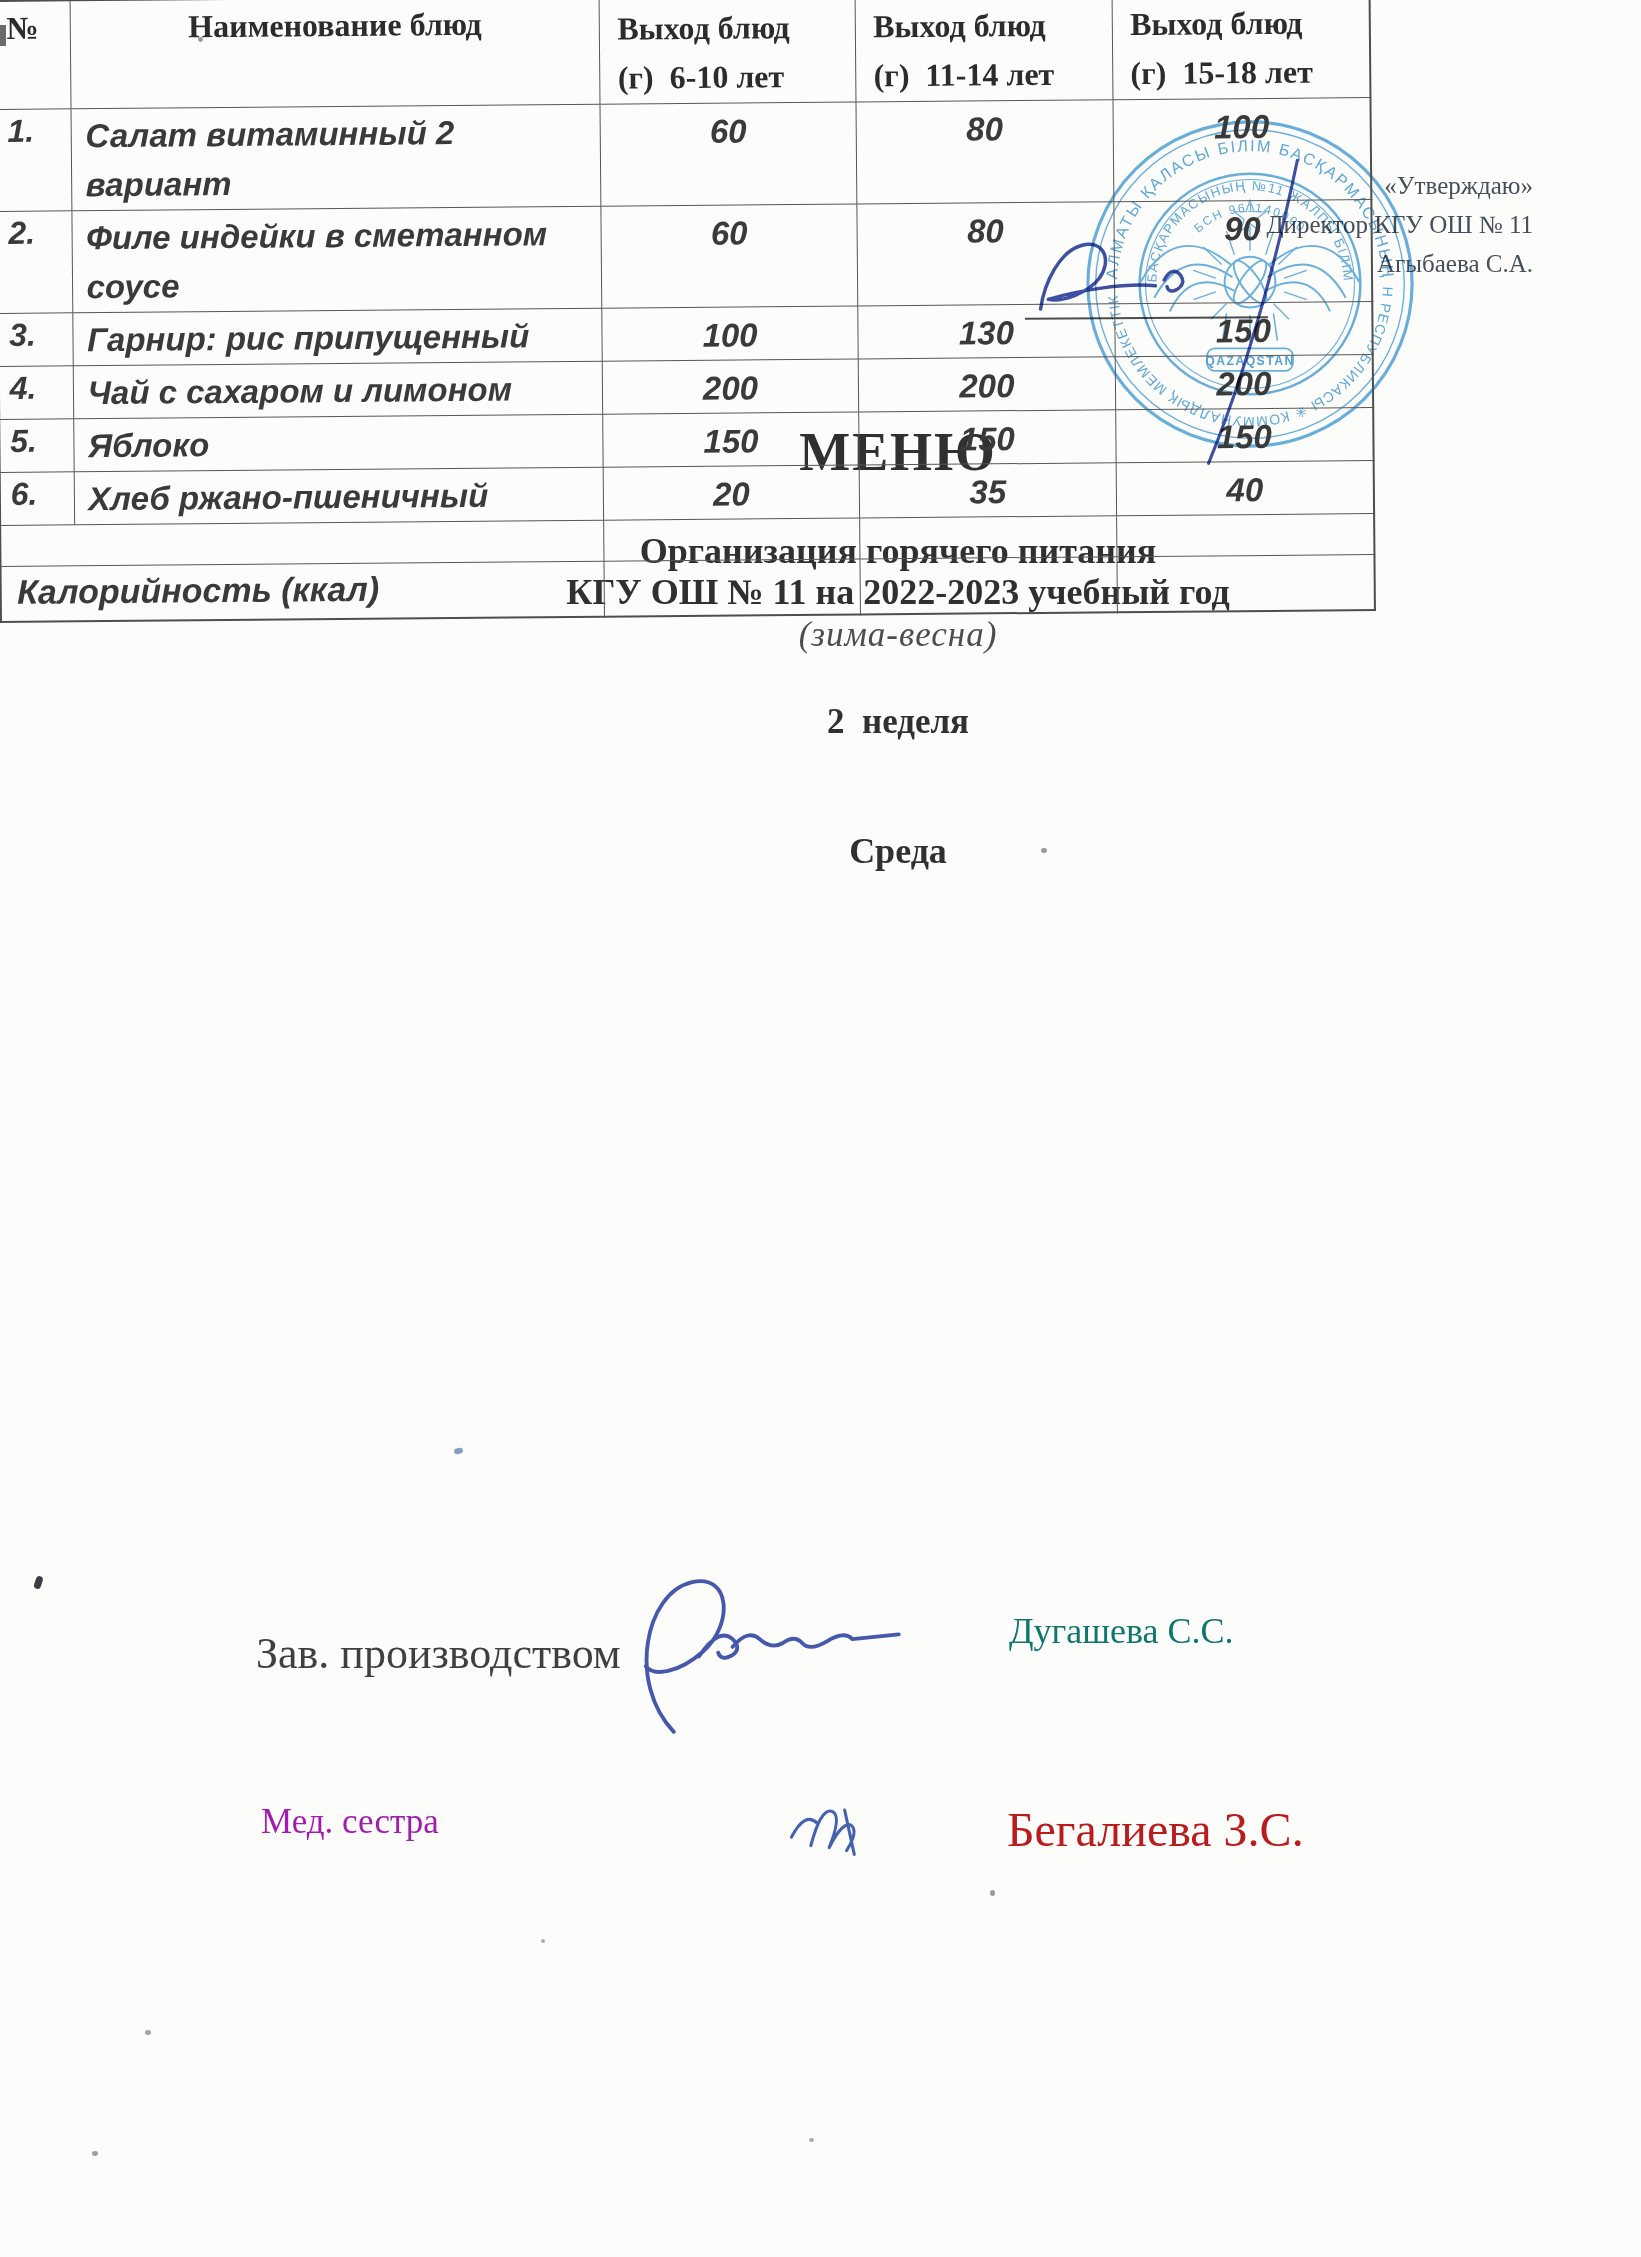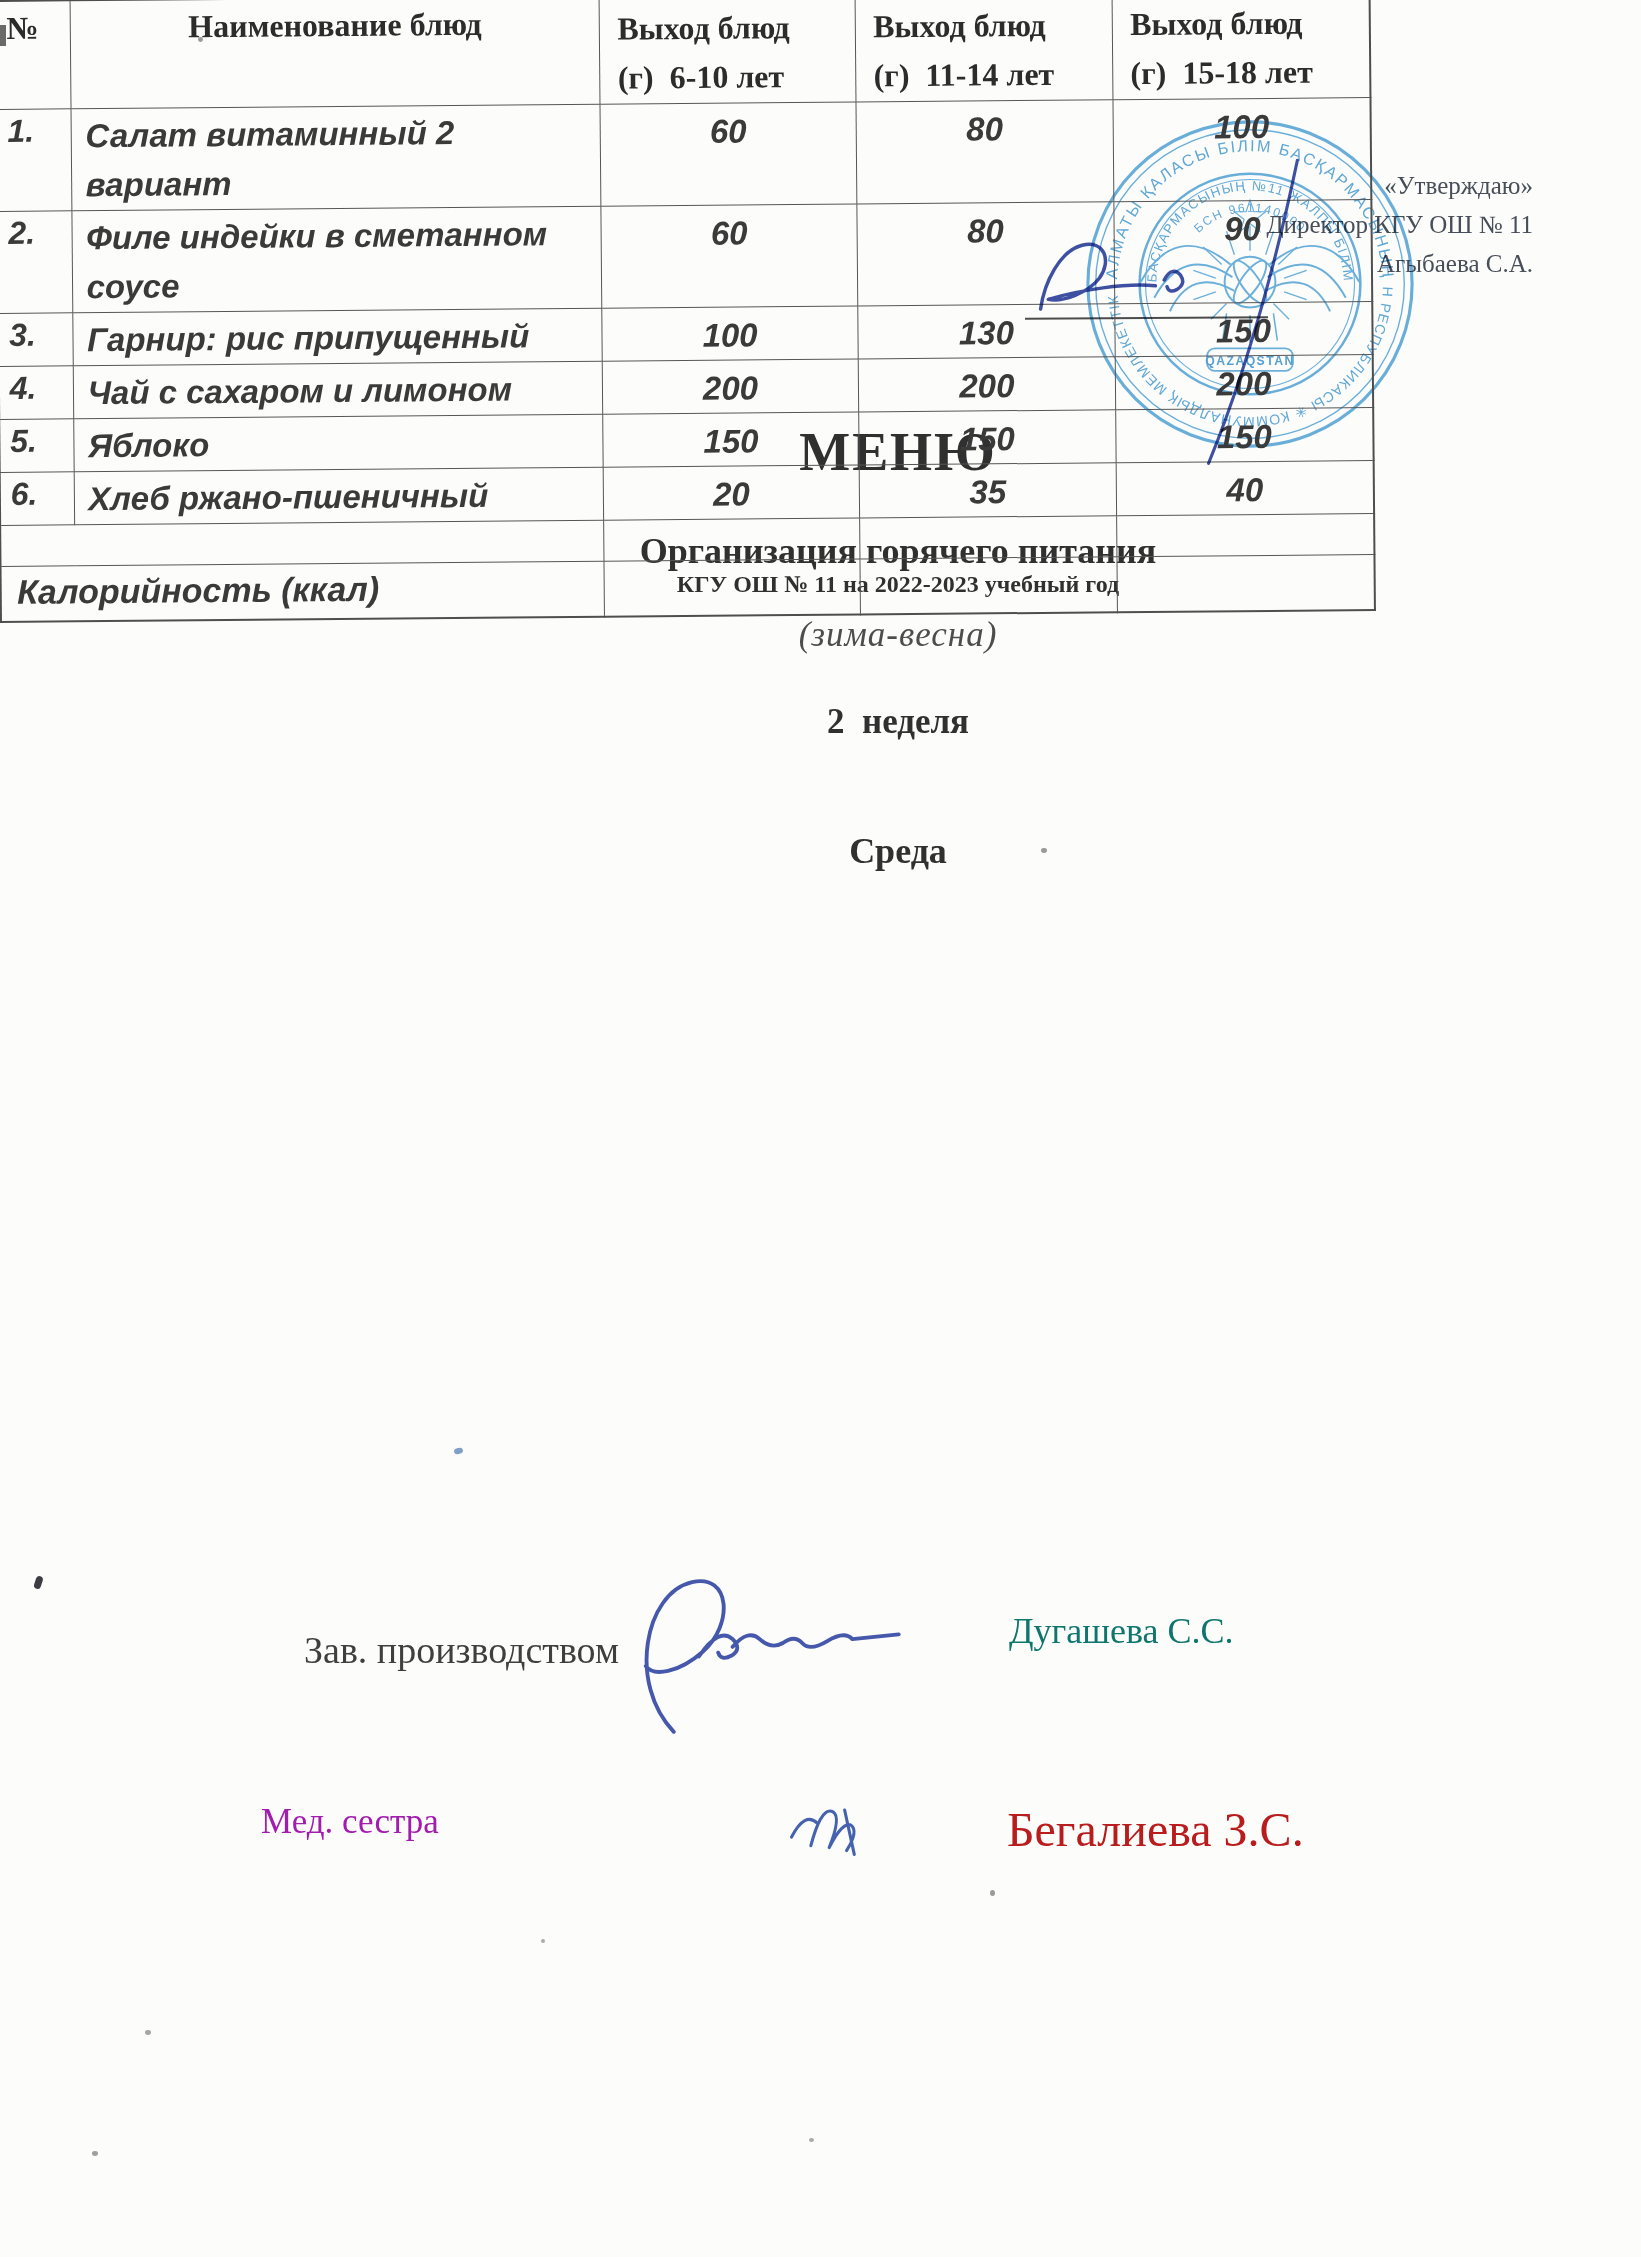--- a/index.html
+++ b/index.html
@@ -14,21 +14,21 @@
   
   .approval{right:108px;top:166px;text-align:right;font-size:25px;line-height:1.56;color:#474e58;}
   .sig-underline{left:1025px;top:317px;width:243px;height:2.2px;background:#4c4c4c;transform:rotate(-0.3deg);}
 
   
   .stamp{left:1084px;top:118px;width:332px;height:332px;opacity:.88;mix-blend-mode:multiply;}
 
   
   .doc-title{top:421px;font-size:54px;letter-spacing:1.9px;}
   .sub1{top:530px;font-size:36px;}
-  .sub2{top:571px;font-size:24px;}
+  .sub2{top:571px;font-size:36px;}
   .sub3{top:615px;font-size:35px;font-style:italic;font-weight:normal;color:#4d4d4d;letter-spacing:1px;}
   .week{top:702px;font-size:35px;}
   .day{top:830px;font-size:36px;}
 
   
   .menu-table{left:161px;top:904px;width:1376px;border-collapse:collapse;transform:rotate(-0.5deg);
               transform-origin:0 100%;}
   .menu-table td,.menu-table th{border:1.6px solid #565656;vertical-align:top;overflow:visible;}
   .menu-table{border:2.3px solid #4e4e4e;}
   th.h-num{width:68px;font-size:32px;text-align:left;padding:7.7px 0 0 9.7px;color:#2c2c2c;}
@@ -37,21 +37,21 @@
   .menu-table th{height:97px;font-family:"Liberation Serif",serif;}
   td.c-num{font-size:32px;padding:2.9px 0 0 9.7px;}
   td.c-name{font-size:33px;padding:1.9px 0 0 13.5px;line-height:1.5;}
   td.c-name .wrapbox{display:inline-block;max-width:463px;}
   td.c-val{font-size:33px;text-align:center;padding-top:4.8px;line-height:1.4;}
   tr.r-std{height:48px;} tr.r-tall{height:102px;}
   tr.r-empty{height:41px;} tr.r-cal{height:56px;}
   td.c-cal{font-size:34px;padding:5.8px 0 0 15.4px;}
 
   
-  .signoff-role1{left:256px;top:1628px;font-size:38px;color:#3f3f3f;margin-left:48px;}
+  .signoff-role1{left:256px;top:1628px;font-size:44px;color:#3f3f3f;}
   .signoff-name1{left:1009px;top:1610px;font-size:36px;color:#0f766e;}
   .signoff-role2{left:261px;top:1802px;font-size:35px;color:#a21caf;}
   .signoff-name2{left:1007px;top:1802px;font-size:48px;color:#b91c1c;}
 
   .siglayer{left:0;top:0;width:1641px;height:2257px;pointer-events:none;mix-blend-mode:multiply;}
 
   .speck{position:absolute;border-radius:50%;}
 </style>
 </head>
 <body>

